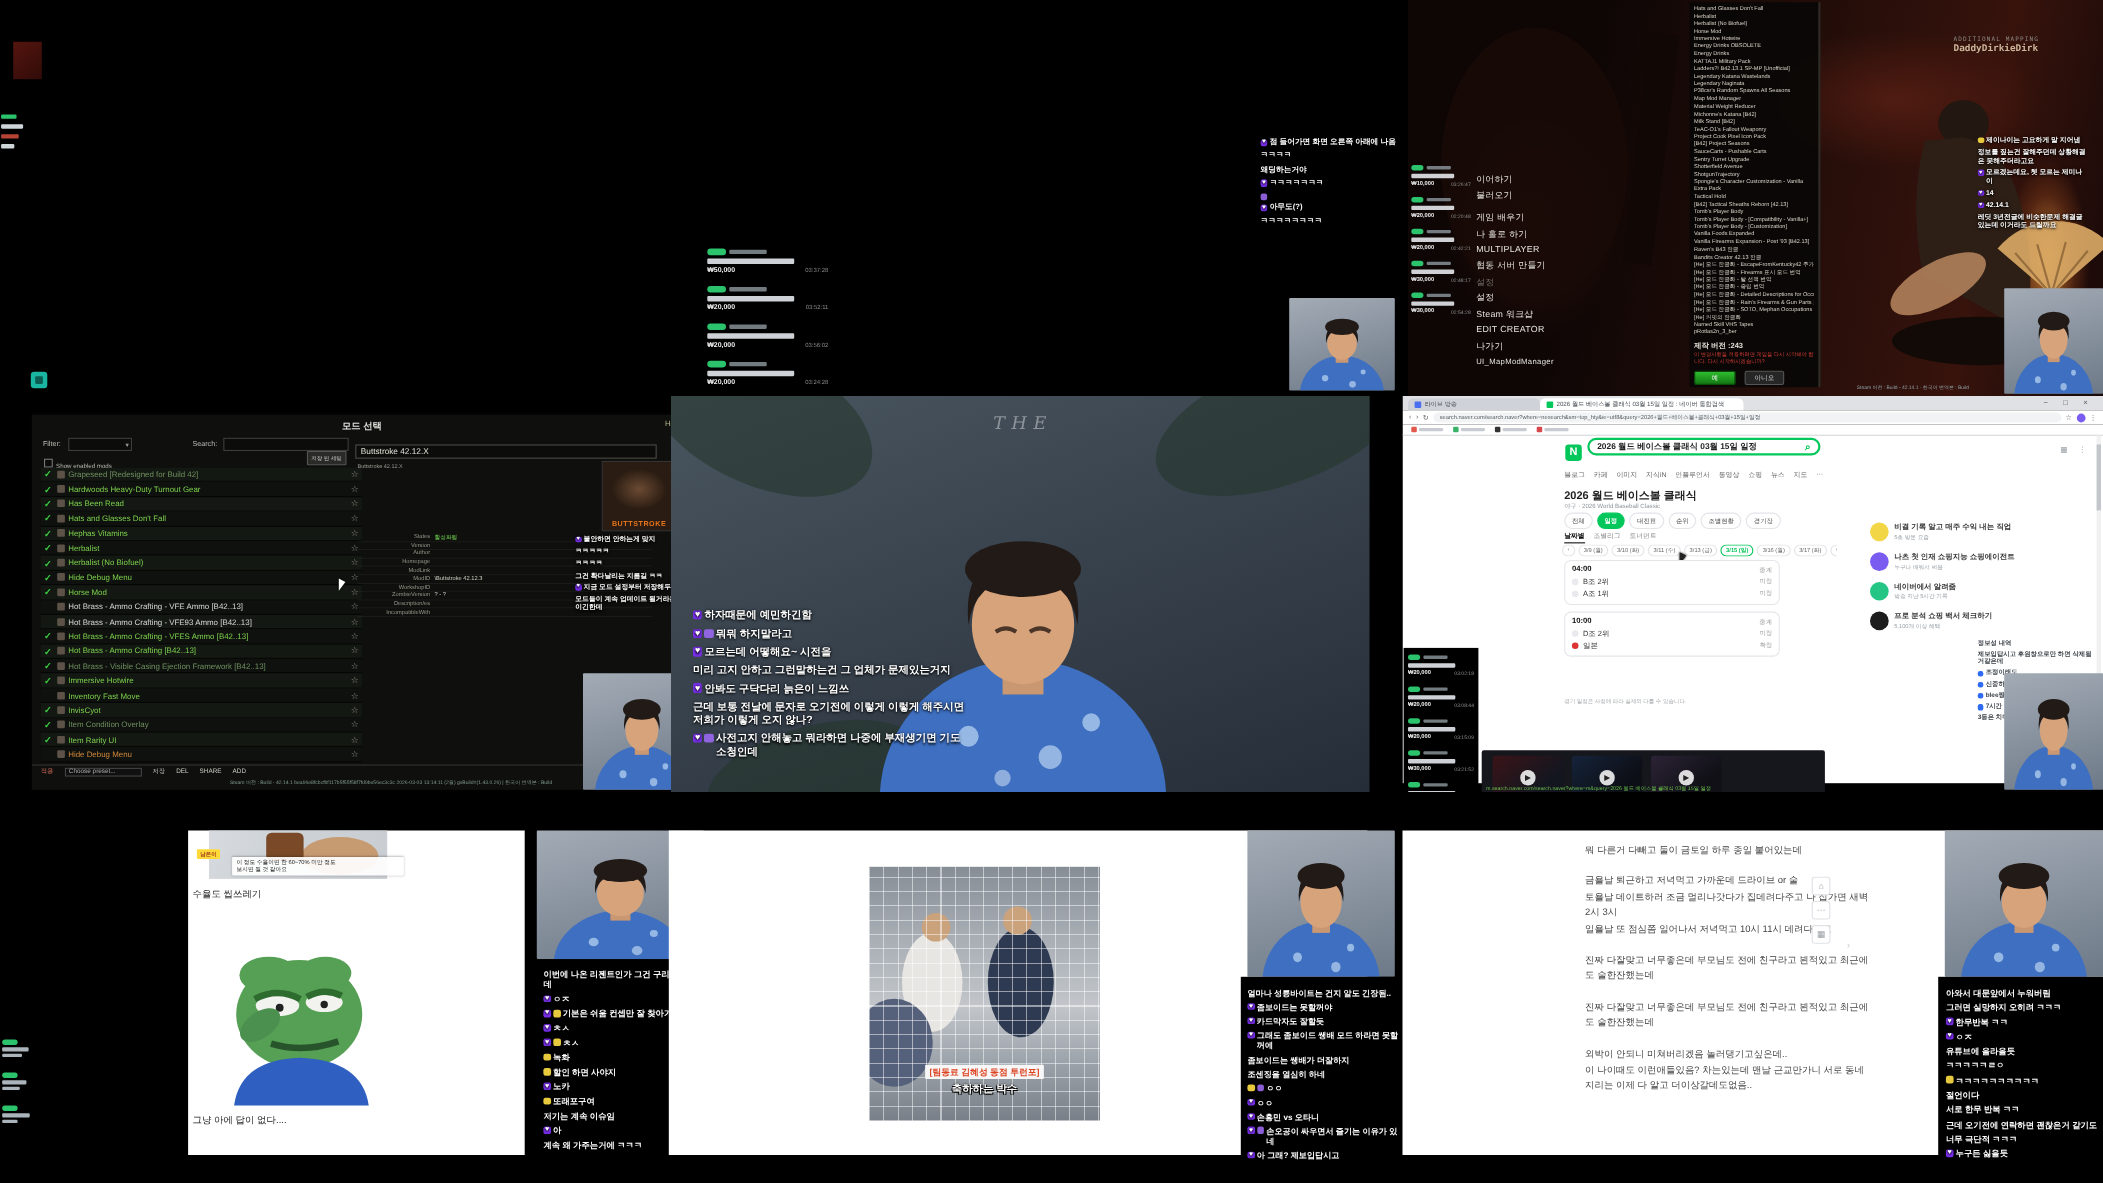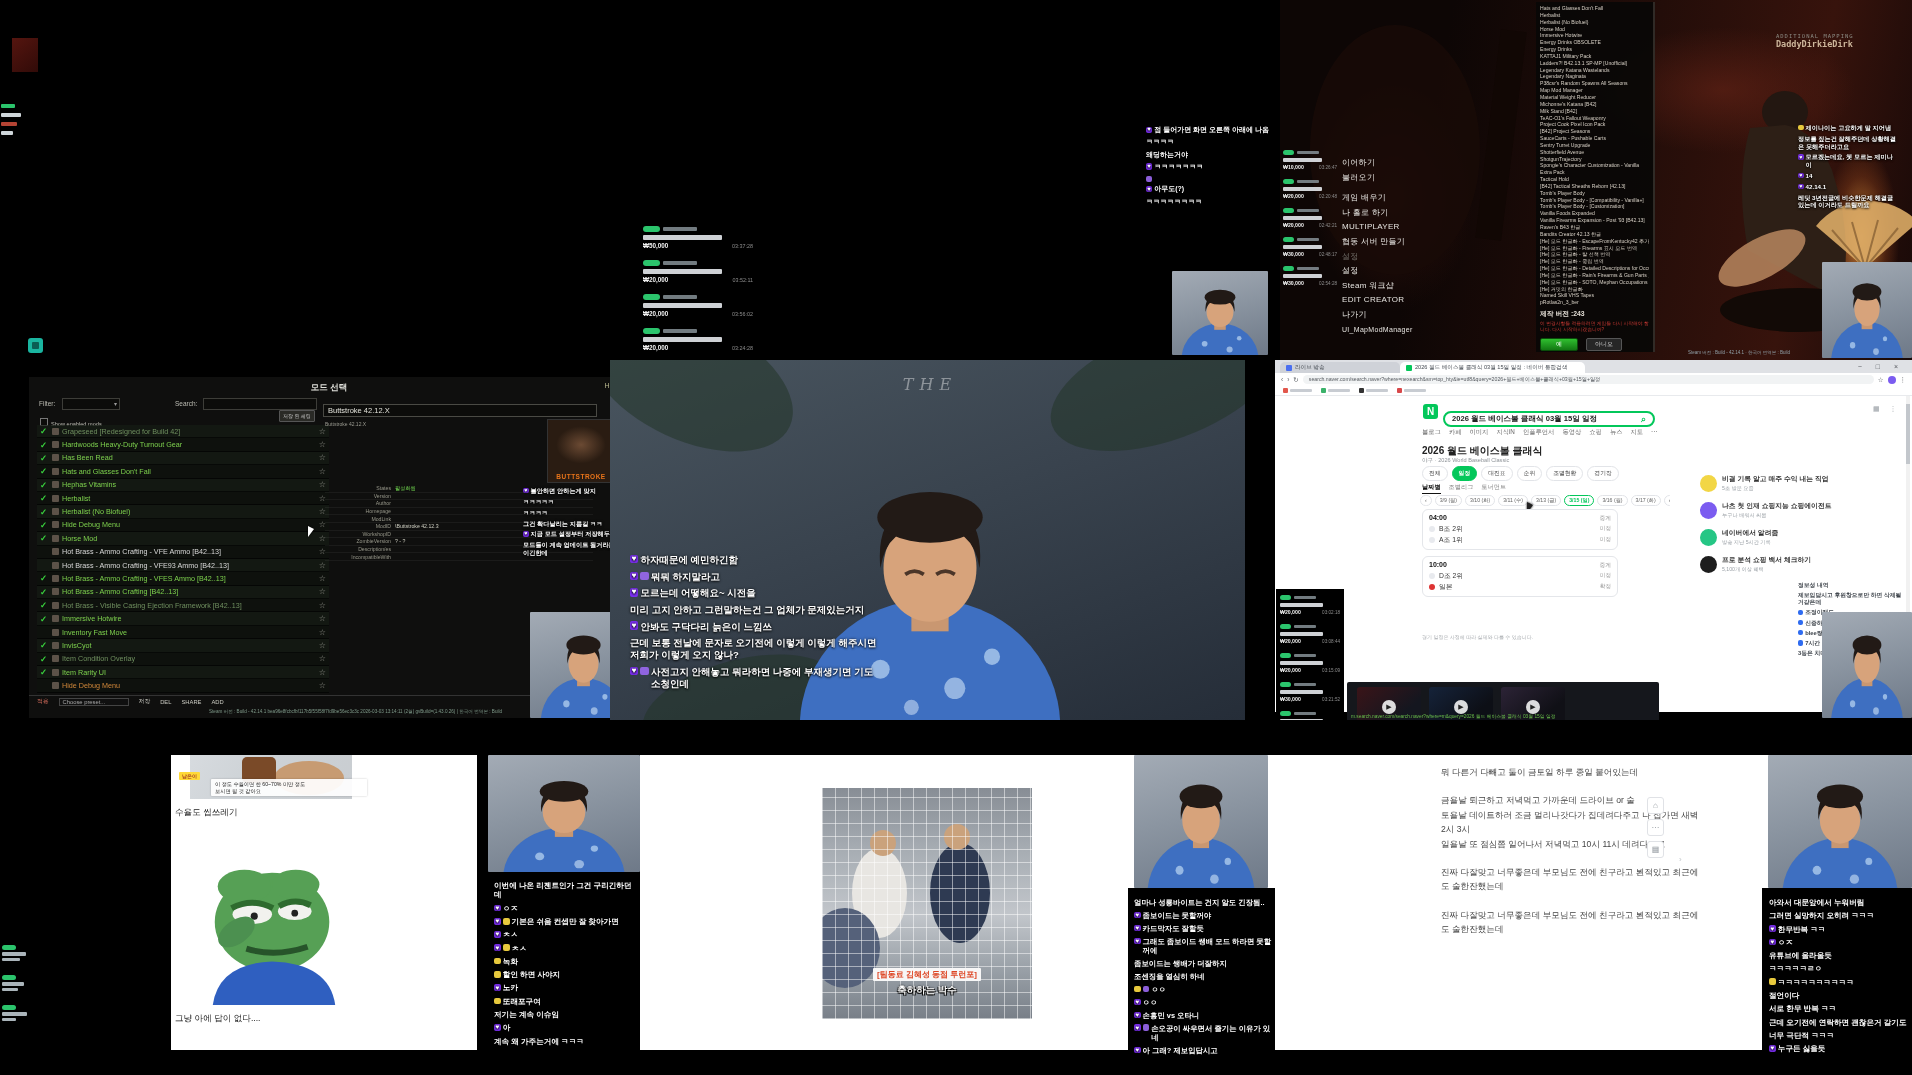--- a/index.html
+++ b/index.html
@@ -129,21 +129,21 @@
   #wb-url{flex:1;background:#f1f3f4;border-radius:7px;height:9px;font-size:5.2px;color:#55595e;
      display:flex;align-items:center;padding:0 6px;overflow:hidden;white-space:nowrap;}
   #wb-bkbar{left:0;top:26px;width:637px;height:10px;background:#fff;border-bottom:1px solid #e8eaed;
      display:flex;align-items:center;gap:9px;padding:0 8px;box-sizing:border-box;}
   .bk{display:flex;align-items:center;gap:2px;}
   .bk i{width:5px;height:5px;border-radius:1px;display:inline-block;}
   .bk b{width:22px;height:3.5px;background:#c8ccd2;border-radius:1px;display:inline-block;}
   #wb-page{left:0;top:36px;width:637px;height:316px;background:#fff;}
   #nv-logo{left:148px;top:8px;width:15px;height:15px;background:#03c75a;border-radius:3px;color:#fff;
      font-weight:700;font-size:10px;text-align:center;line-height:15px;}
-  #nv-search{left:168px;top:15px;width:212px;height:16px;border:2px solid #03c75a;border-radius:9px;
+  #nv-search{left:168px;top:2px;width:212px;height:16px;border:2px solid #03c75a;border-radius:9px;
      font-size:7.6px;font-weight:700;color:#222;display:flex;align-items:center;padding:0 7px;box-sizing:border-box;background:#fff;}
   #nv-search .mag{margin-left:auto;color:#03c75a;font-weight:700;font-size:9px;}
   #nv-hdr-icons{left:598px;top:9px;font-size:7px;color:#9aa0a6;letter-spacing:4px;}
   #nv-tabs{left:147px;top:32px;display:flex;gap:8px;}
   .ftab{font-size:6.3px;color:#666;}
   #nv-card-title{left:147px;top:48px;font-size:10px;font-weight:700;color:#222;}
   #nv-card-sub{left:147px;top:61px;font-size:5.6px;color:#8e9398;}
   #nv-pills{left:147px;top:70px;display:flex;gap:4px;}
   .npill{border:1px solid #e2e4e8;border-radius:9px;font-size:5.8px;padding:2px 6px;color:#444;background:#fff;}
   .npill.active{background:#03c75a;border-color:#03c75a;color:#fff;font-weight:700;}
@@ -190,21 +190,21 @@
   #pepe-news .obj{position:absolute;left:52px;top:2px;width:34px;height:26px;background:#7a4a28;border-radius:5px;}
   #pepe-badge{left:8px;top:17px;background:#ffd937;color:#9c2f20;font-size:5px;font-weight:700;padding:1px 3px;border-radius:1px;}
   #pepe-tip{left:40px;top:24px;width:148px;background:rgba(255,255,255,.92);font-size:5.2px;color:#222;
      padding:2px 4px;line-height:6.5px;border-radius:1px;box-shadow:0 0 2px rgba(0,0,0,.25);}
   #pepe-cap1{left:4px;top:52px;font-size:8.6px;color:#222;}
   #pepe-img{left:24px;top:88px;width:158px;height:166px;}
   #pepe-cap2{left:4px;top:258px;font-size:8.6px;color:#222;}
   #box-pepe-cam{left:488px;top:755px;width:152px;height:117px;}
   #box-pepe-chat{left:488px;top:872px;width:152px;height:178px;background:#000;padding:9px 6px;box-sizing:border-box;}
 
-  #scene-bb{left:640px;top:755px;width:635px;height:295px;background:#fff;}
+  #scene-bb{left:608px;top:755px;width:635px;height:295px;background:#fff;}
   #bb-photo{left:182px;top:33px;width:210px;height:231px;overflow:hidden;
      background:linear-gradient(180deg,#878d95 0%,#a8aeb4 28%,#c2c6cb 55%,#9aa1a8 78%,#787f88 100%);}
   .bb-fig{position:absolute;border-radius:50%;}
   #bb-net{position:absolute;left:0;top:0;width:100%;height:100%;
      background-image:repeating-linear-gradient(90deg,rgba(255,255,255,.5) 0 1px,transparent 1px 13px),
                       repeating-linear-gradient(0deg,rgba(255,255,255,.5) 0 1px,transparent 1px 13px);}
   #bb-captag{position:absolute;left:50%;transform:translateX(-50%);bottom:38px;background:#f7f7f7;color:#d42;
      font-size:8px;font-weight:700;padding:1px 4px;white-space:nowrap;border-radius:1px;}
   #bb-capsub{position:absolute;left:50%;transform:translateX(-50%);bottom:22px;color:#fff;font-size:9.5px;font-weight:700;
      text-shadow:0 0 2px #000,1px 1px 0 #000,-1px 1px 0 #000;white-space:nowrap;}
@@ -1254,20 +1254,22 @@
   </div>
 
   <div id="scene-story" class="abs">
     <div id="story-text" class="abs">
         <div class="para">뭐 다른거 다빼고 둘이 금토일 하루 종일 붙어있는데</div>
         <div class="para">금욜날 퇴근하고 저녁먹고 가까운데 드라이브 or 술
 토욜날 데이트하러 조금 멀리나갓다가 집데려다주고 나 집가면 새벽 2시 3시
 일욜날 또 점심쯤 일어나서 저녁먹고 10시 11시 데려다주고</div>
         <div class="para">진짜 다잘맞고 너무좋은데 부모님도 전에 친구라고 뵌적있고 최근에도 술한잔했는데</div>
         <div class="para">진짜 다잘맞고 너무좋은데 부모님도 전에 친구라고 뵌적있고 최근에도 술한잔했는데</div>
+        <div class="para">외박이 안되니 미쳐버리겠음 놀러댕기고싶은데..
+이 나이때도 이런애들있음? 차는있는데 맨날 근교만가니 서로 동네 지리는 이제 다 알고 더이상갈데도없음..</div>
       </div>
     <div id="story-icons" class="abs">
       <span class="sic">⌂</span>
       <span class="sic">⋯</span>
       <span class="sic">▦</span>
     </div>
     <span id="story-chev" class="abs">›</span>
   </div>
   <div id="box-story-cam" class="abs cam">
       <svg viewBox="0 0 100 90" preserveAspectRatio="none">

